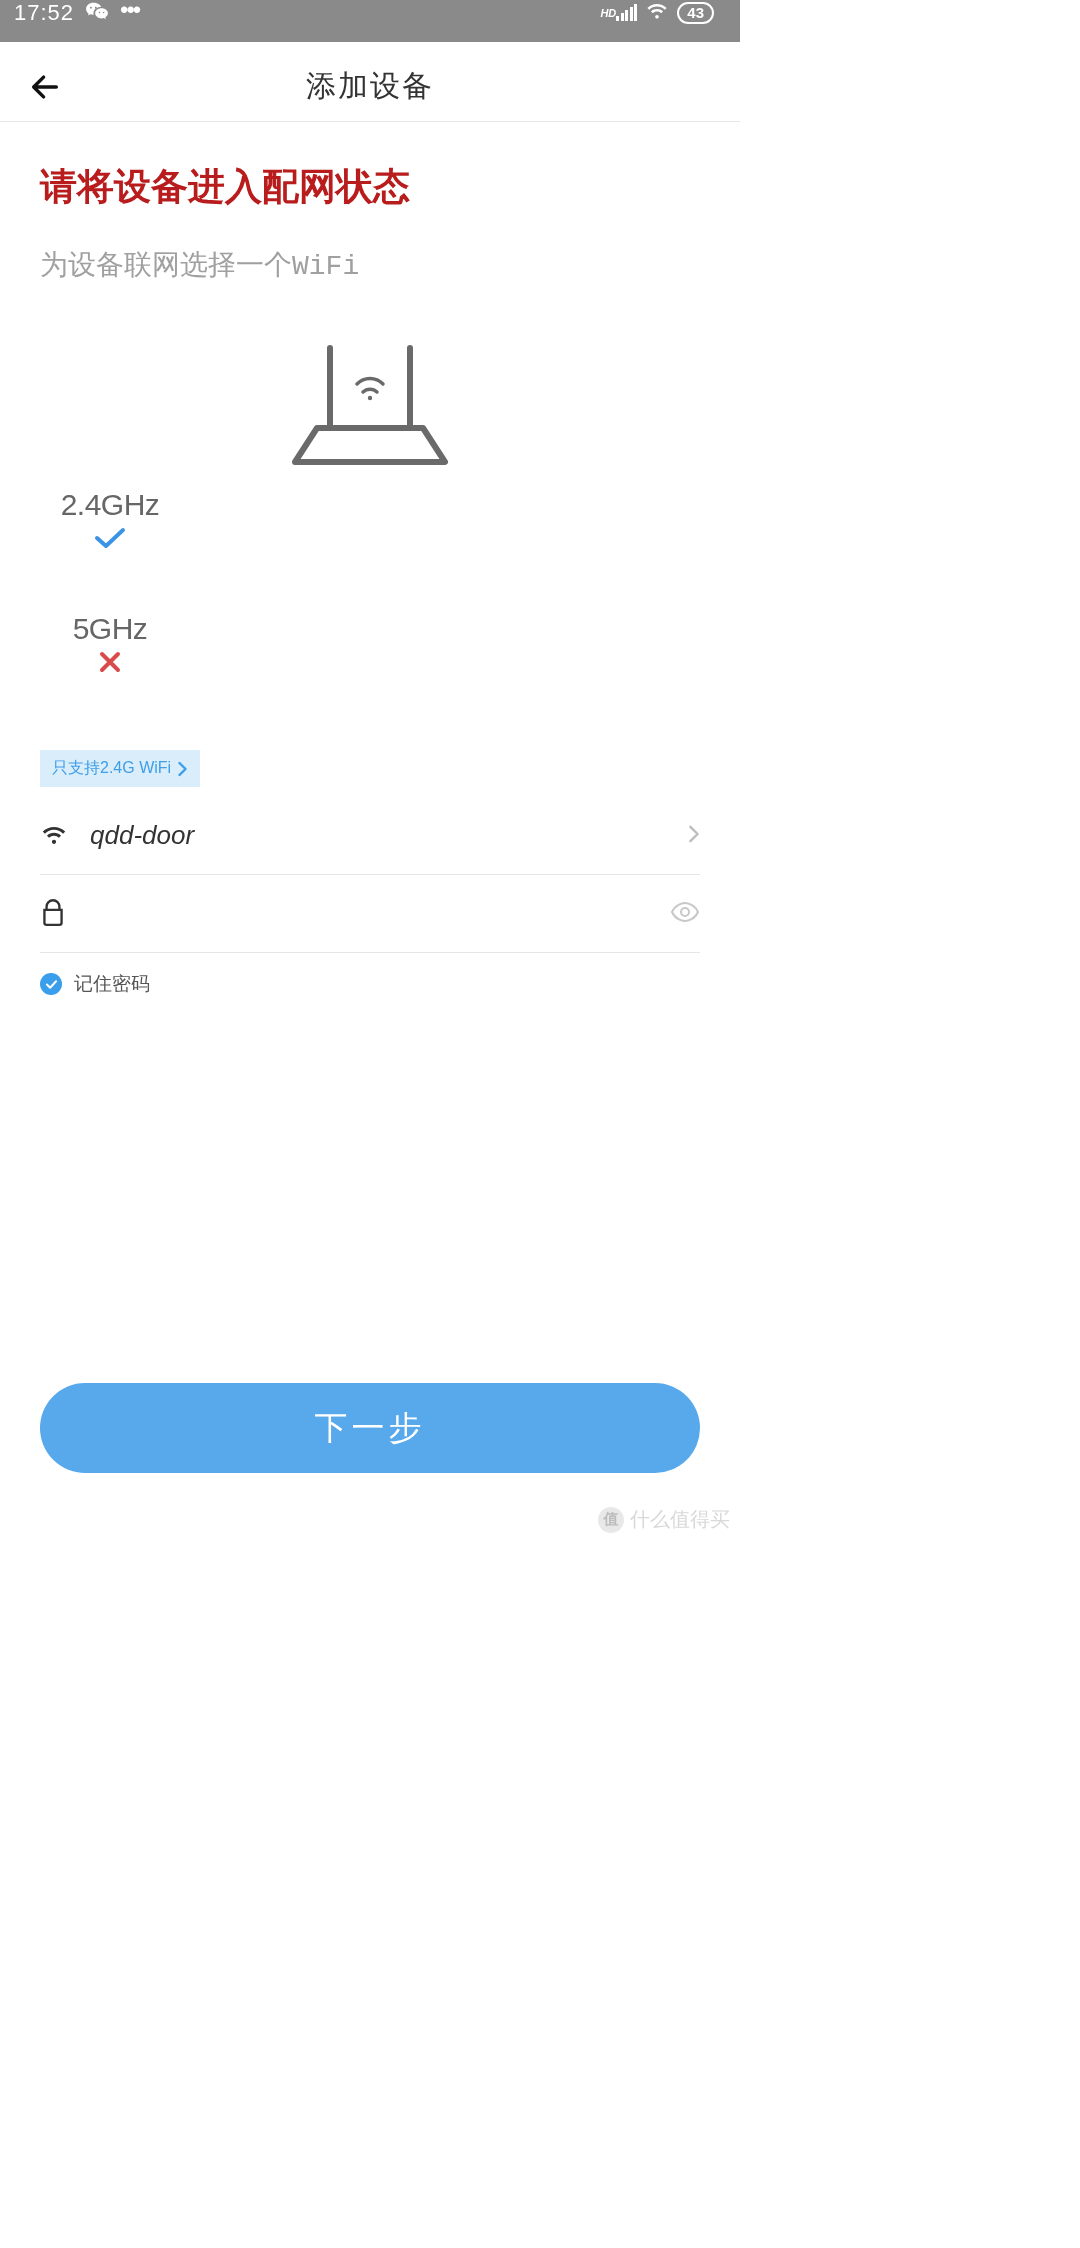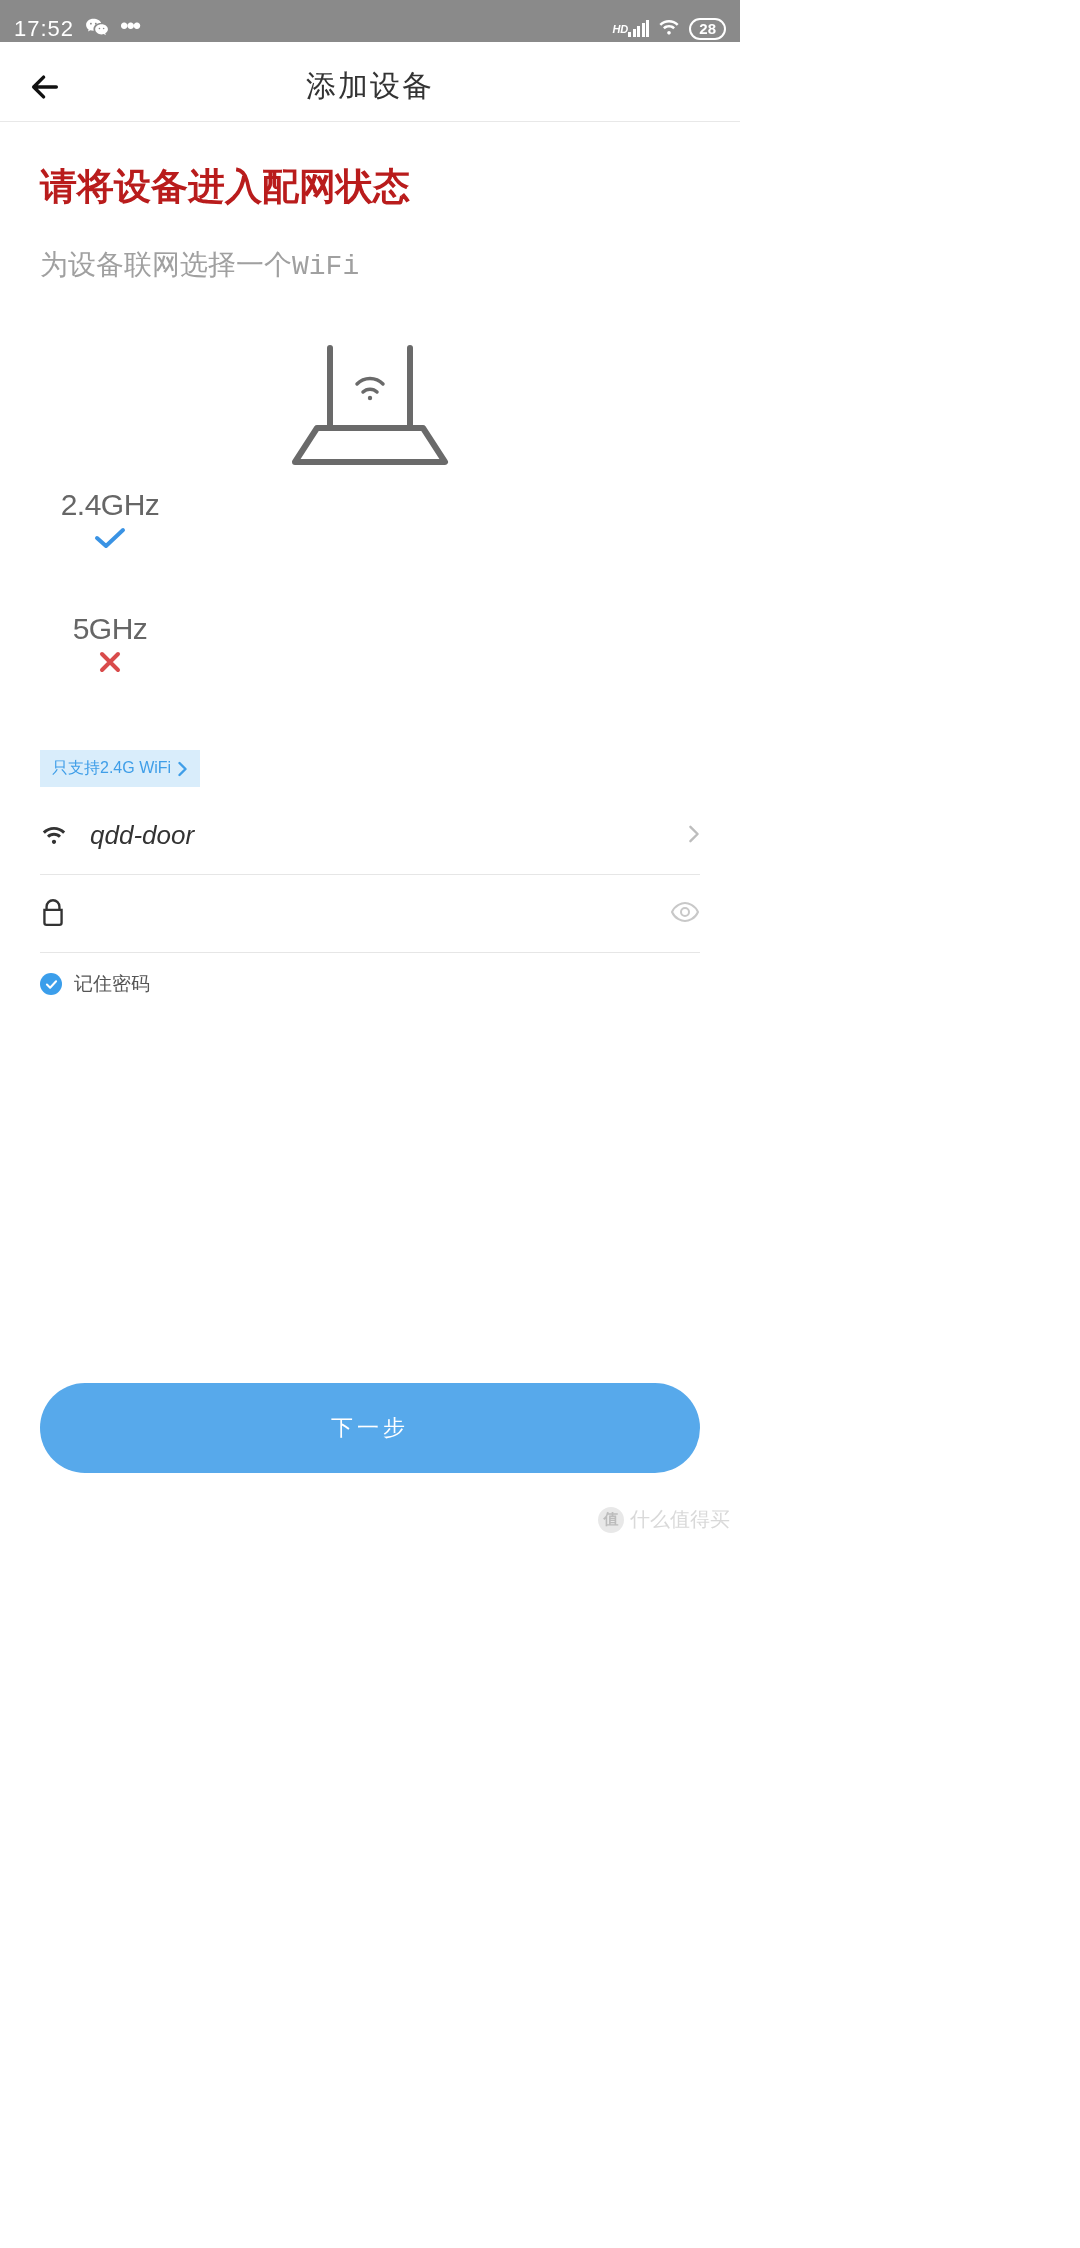--- a/index.html
+++ b/index.html
@@ -9,22 +9,22 @@
       font-family: -apple-system, "Helvetica Neue", Arial, sans-serif;
       background: #fff;
       position: relative;
       overflow: hidden;
     }
     .status-bar {
       height: 42px;
       background: #8a8a8a;
       color: #fff;
       display: flex;
-      align-items: flex-end;
-      padding: 0 14px 0 14px;
+      align-items: flex-start;
+      padding: 0 26px 0 14px;
       font-size: 22px;
       font-weight: 500;
     }
     .status-left { display: flex; align-items: center; gap: 12px; }
     .status-right { margin-left: auto; display: flex; align-items: center; gap: 8px; }
     .sb-time { letter-spacing: 1px; }
     .sb-wechat { font-size: 18px; }
     .sb-dots { letter-spacing: -2px; font-size: 24px; line-height: 1; margin-top: -6px;}
     .sb-hd { font-size: 11px; font-weight: bold; line-height: 1; }
     .sb-bars { display: inline-flex; align-items: flex-end; gap: 1.5px; height: 16px;}
@@ -72,21 +72,21 @@
     .remember-row { display: flex; align-items: center; gap: 12px; margin-top: 18px; }
     .remember-check {
       width: 22px; height: 22px; border-radius: 50%;
       background: #3b9eeb; display:flex; align-items:center; justify-content:center;
     }
     .remember-label { font-size: 19px; color: #555; }
     .next-btn {
       position: absolute; left: 40px; right: 40px; bottom: 68px;
       height: 90px; border-radius: 45px;
       background: #57a9eb; color: #fff;
-      font-size: 22px; letter-spacing: 4px;
+      font-size: 33px; letter-spacing: 4px;
       border: none; display:flex; align-items:center; justify-content:center;
     }
     .watermark {
       position: absolute; right: 10px; bottom: 8px;
       color: #d9d9d9; font-size: 20px; display:flex; align-items:center; gap:6px;
     }
     .wm-badge {
       width: 26px; height: 26px; border-radius: 50%;
       background: #e8e8e8; color: #bcbcbc;
       display:flex; align-items:center; justify-content:center; font-size:15px; font-weight:bold;
@@ -117,21 +117,21 @@
           <span></span>
           <span></span>
           <span></span>
         </span>
     </div>
     <span>
       <svg width="24" height="20" viewBox="0 0 24 20">
           <path fill="#fff" d="M12 18.5c1 0 1.8-.8 1.8-1.8S13 14.9 12 14.9s-1.8.8-1.8 1.8.8 1.8 1.8 1.8zm-4.2-5.3c1.1-1.1 2.6-1.7 4.2-1.7s3.1.6 4.2 1.7l1.8-1.8C16.4 9.8 14.3 9 12 9s-4.4.8-6 2.4l1.8 1.8zm-3.6-3.5C6.4 7.5 9.1 6.4 12 6.4s5.6 1.1 7.8 3.3l1.8-1.8C18.9 5.2 15.6 3.9 12 3.9S5.1 5.2 2.4 7.9l1.8 1.8z"></path>
         </svg>
     </span>
-    <span class="sb-batt">28</span>
+    <span class="sb-batt">43</span>
   </div>
 </div>
 
 <div class="app-header">
   <span class="back-btn">
     <svg width="34" height="34" viewBox="0 0 24 24">
         <path fill="none" stroke="#111" stroke-width="2.4" stroke-linecap="round" stroke-linejoin="round" d="M20 12H4m0 0l7-7m-7 7l7 7"></path>
       </svg>
   </span>
   <div class="app-title">添加设备</div>

